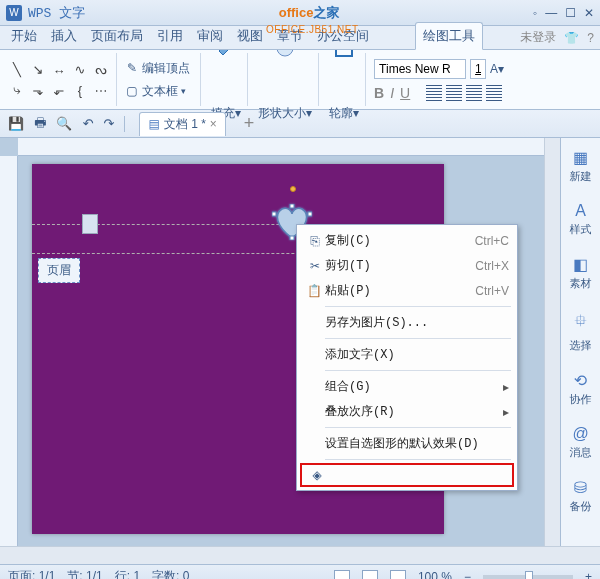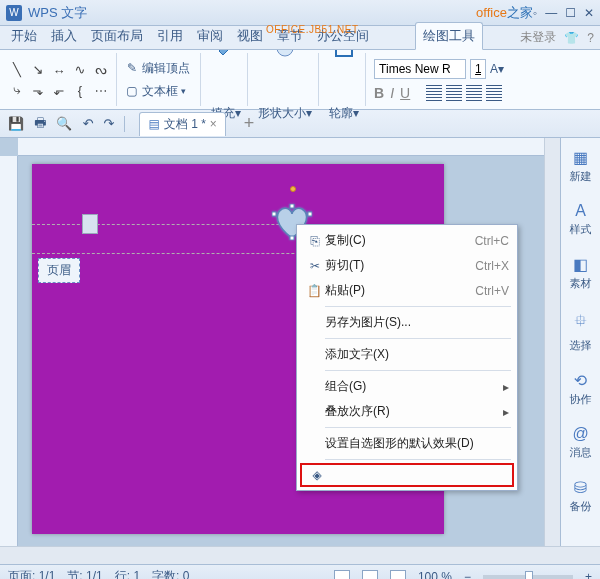--- a/index.html
+++ b/index.html
@@ -1,22 +1,22 @@
 <!DOCTYPE html>
 <html><head>
 <meta charset="utf-8">
 <style>
 * { box-sizing: border-box; margin: 0; padding: 0; font-family: "Microsoft YaHei", SimSun, sans-serif; }
 body { width: 600px; height: 579px; background: #fff; overflow: hidden; font-size: 12px; }
 
 
 .titlebar { height: 26px; background: linear-gradient(#e6eef8,#d6e3f2); display: flex; align-items: center; padding: 0 6px; border-bottom: 1px solid #a8bdd6; }
 .titlebar .app-icon { width: 16px; height: 16px; background: #3a6fb5; color: #fff; font-size: 10px; display: flex; align-items: center; justify-content: center; border-radius: 2px; }
-.titlebar .app-title { margin-left: 6px; color: #3a6fb5; font-size: 13px; }
-.titlebar .watermark { flex: 1; text-align: right; font-size: 13px; font-weight: normal; }
+.titlebar .app-title { margin-left: 6px; color: #3a6fb5; font-size: 13px; font-family: Liberation Mono, monospace; }
+.titlebar .watermark { flex: 1; text-align: center; font-size: 13px; font-weight: bold; }
 .titlebar .watermark .w1 { color: #e67817; }
 .titlebar .watermark .w2 { color: #2a6fb5; }
 .titlebar .win-btns { display: flex; gap: 8px; }
 .titlebar .win-btns span { color: #3a5a85; cursor: pointer; }
 
 
 .menubar { height: 24px; background: #e6eef8; display: flex; align-items: flex-end; padding-left: 4px; border-bottom: 1px solid #a8bdd6; position: relative; }
 .menubar .tab { padding: 4px 7px; color: #3a5a85; font-size: 13px; cursor: pointer; }
 .menubar .tab.active { background: #f7fbff; border: 1px solid #a8bdd6; border-bottom: 1px solid #f7fbff; border-radius: 3px 3px 0 0; position: relative; top: 1px; margin-left: 39px; }
 .watermark2 { position: absolute; left: 266px; top: -2px; font-size: 10px; color: #e67817; letter-spacing: 0.5px; }
@@ -44,42 +44,42 @@
 .qat .sep { width: 1px; height: 16px; background: #a8bdd6; }
 .doc-tab { display: flex; align-items: center; gap: 4px; border: 1px solid #a8bdd6; border-bottom: none; background: #fff; padding: 3px 8px; border-radius: 3px 3px 0 0; margin-left: 4px; }
 .doc-tab .close { color: #888; cursor: pointer; }
 .qat .plus { font-size: 18px; color: #888; cursor: pointer; margin-left: 8px; }
 
 
 .workspace { height: 408px; display: flex; background: #b8cce0; position: relative; }
 .canvas-area { flex: 1; position: relative; overflow: hidden; }
 .ruler-h { position: absolute; top: 0; left: 18px; right: 0; height: 18px; background: #eef4fb; border-bottom: 1px solid #a8bdd6; }
 .ruler-v { position: absolute; top: 18px; left: 0; width: 18px; bottom: 0; background: #eef4fb; border-right: 1px solid #a8bdd6; }
-.page { position: absolute; left: 32px; top: 26px; width: 412px; height: 370px; background: #a21caf; box-shadow: 0 0 4px rgba(0,0,0,.3); }
+.page { position: absolute; left: 32px; top: 26px; width: 412px; height: 370px; background: #701a75; box-shadow: 0 0 4px rgba(0,0,0,.3); }
 .header-area { position: absolute; left: 0; right: 0; top: 60px; border-top: 1px dashed #b0b0b0; border-bottom: 1px dashed #b0b0b0; height: 30px; }
 .header-label { position: absolute; left: 6px; top: 94px; border: 1px dashed #6a8fc5; background: #eef4fb; padding: 3px 8px; color: #3a5a85; font-size: 12px; }
 .doc-icon { position: absolute; left: 50px; top: 50px; width: 16px; height: 20px; background: #d8e3f0; border: 1px solid #9ab; }
 .shape-heart { position: absolute; left: 240px; top: 40px; width: 40px; height: 36px; }
 .shape-heart svg { filter: drop-shadow(0 0 1px #6a8fc5); }
 .rot-handle { position: absolute; left: 258px; top: 22px; width: 6px; height: 6px; border-radius: 50%; background: #f2b84b; border: 1px solid #c78a1e; }
 
 
 .sidepanel { width: 40px; background: #eef4fb; border-left: 1px solid #a8bdd6; display: flex; flex-direction: column; align-items: center; padding-top: 10px; gap: 18px; }
 .sidepanel .sp-item { display: flex; flex-direction: column; align-items: center; gap: 2px; color: #3a5a85; font-size: 11px; cursor: pointer; }
 .sidepanel .sp-item .sico { font-size: 16px; color: #4a7ac0; }
 
 
 .vscroll { position: absolute; right: 40px; top: 0; width: 16px; height: 100%; background: #e2e9f2; border-left: 1px solid #c3cfdd; }
 .hscroll-bar { height: 18px; background: #e2e9f2; border-top: 1px solid #c3cfdd; display: flex; align-items: center; }
 
 
 .ctxmenu { position: absolute; left: 296px; top: 224px; width: 222px; background: #fdfdfd; border: 1px solid #9aaecb; box-shadow: 2px 2px 5px rgba(0,0,0,.25); padding: 3px 0; z-index: 10; }
 .ctxmenu .mi { display: flex; align-items: center; padding: 4px 8px; font-size: 12px; color: #222; cursor: pointer; position: relative; }
 .ctxmenu .mi .mico { width: 20px; color: #3a5a85; font-size: 12px; display: inline-flex; justify-content: center; }
-.ctxmenu .mi .label { flex: 1; }
+.ctxmenu .mi .label { flex: 1; font-family: Liberation Mono, monospace; }
 .ctxmenu .mi .sc { color: #888; }
 .ctxmenu .mi .arrow { color: #555; }
 .ctxmenu .sep { height: 1px; background: #d5dde8; margin: 3px 6px 3px 28px; }
 .ctxmenu .mi.boxed { border: 2px solid #d11; margin: 0 3px; padding: 3px 5px; }
 
 
 .statusbar { height: 24px; background: linear-gradient(#e6eef8,#d6e3f2); border-top: 1px solid #a8bdd6; display: flex; align-items: center; padding: 0 8px; font-size: 12px; color: #3a5a85; gap: 12px; }
 .statusbar .spacer { flex: 1; }
 .statusbar .viewbtn { width: 16px; height: 14px; border: 1px solid #8aa5c6; background: #fff; cursor: pointer; }
 .zoom-slider { width: 90px; height: 4px; background: #c3cfdd; position: relative; }

